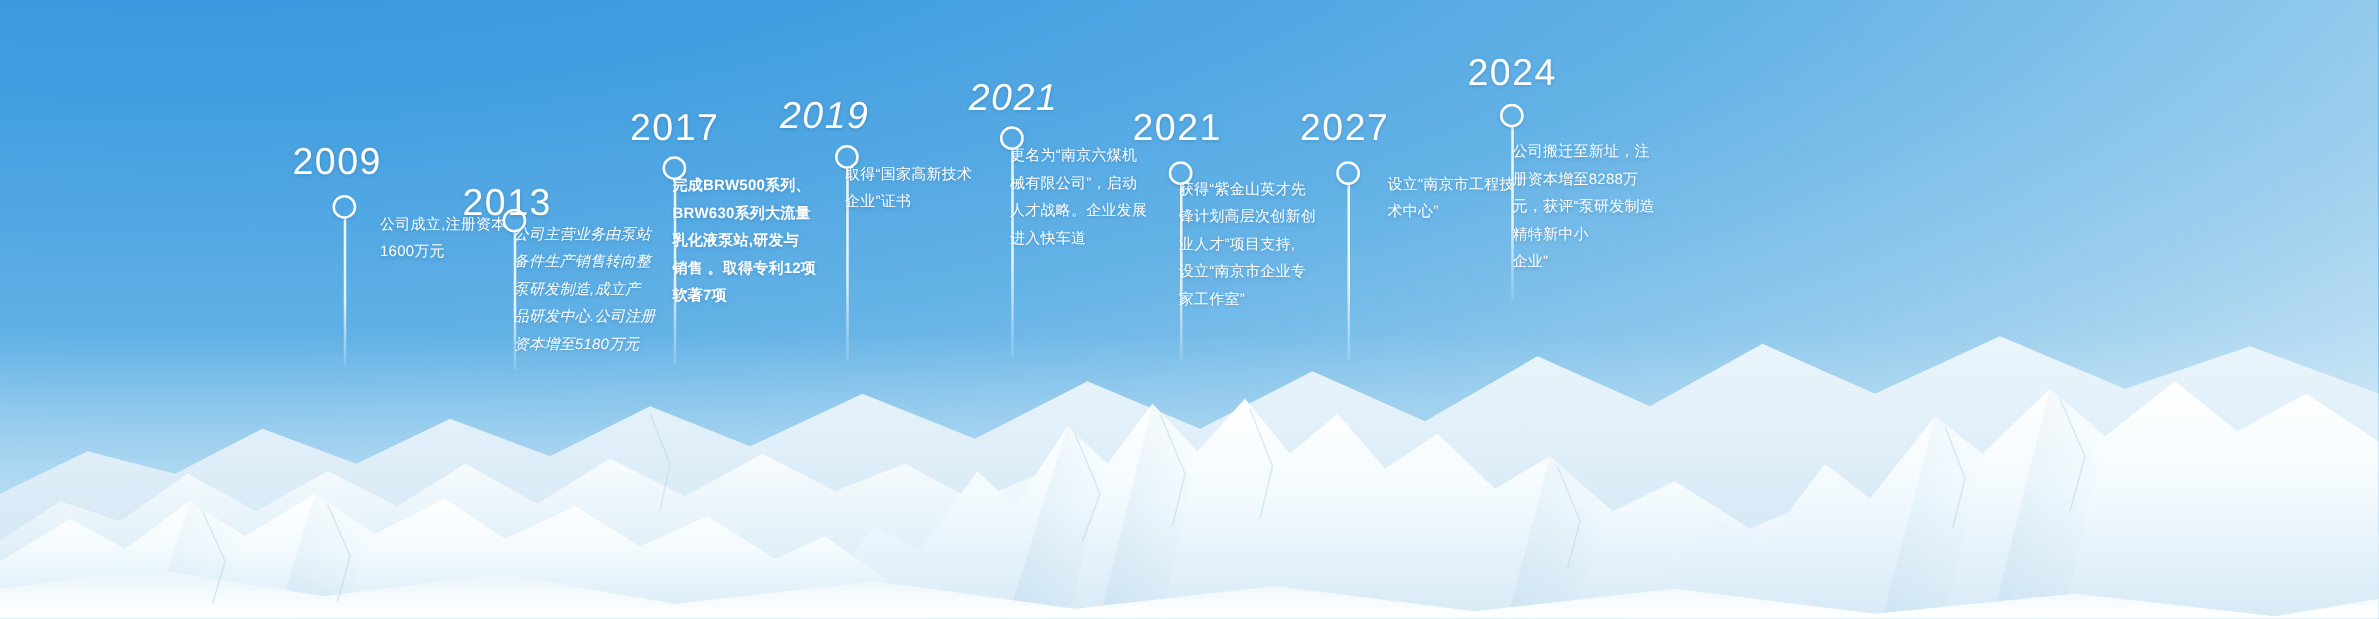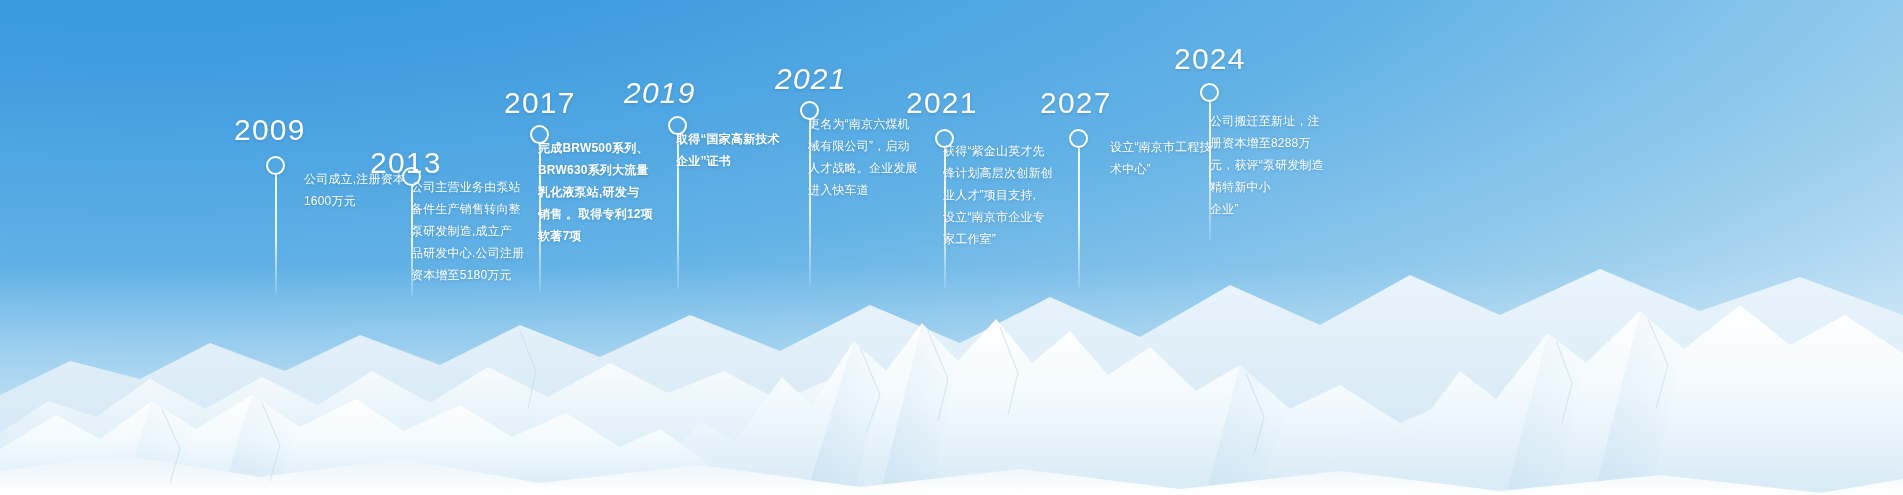--- a/index.html
+++ b/index.html
@@ -136,21 +136,21 @@
       <div class="stem" style="left:274.5px;top:175px;height:118px;"></div>
       <div class="dot" style="left:266px;top:156px;"></div>
       <div class="desc" style="left:276px;top:168px;width:120px;margin-left:28px;">公司成立,注册资本
 1600万元</div>
     </div>
 
     <div class="item">
       <div class="year" style="left:370px;top:124px;margin-top:24px;">2013</div>
       <div class="stem" style="left:410.5px;top:186px;height:110px;"></div>
       <div class="dot" style="left:402px;top:167px;"></div>
-      <div class="desc" style="left:411px;top:176px;width:122px;">公司主营业务由泵站
+      <div class="desc" style="left:411px;top:176px;width:122px;font-style:italic;">公司主营业务由泵站
 备件生产销售转向整
 泵研发制造,成立产
 品研发中心.公司注册
 资本增至5180万元</div>
     </div>
 
     <div class="item">
       <div class="year" style="left:504px;top:88px;">2017</div>
       <div class="stem" style="left:538.5px;top:144px;height:148px;"></div>
       <div class="dot" style="left:530px;top:125px;"></div>
@@ -158,21 +158,21 @@
 BRW630系列大流量
 乳化液泵站,研发与
 销售 。取得专利12项
 软著7项</div>
     </div>
 
     <div class="item">
       <div class="year" style="left:624px;top:78px;font-style:italic;">2019</div>
       <div class="stem" style="left:676.5px;top:135px;height:154px;"></div>
       <div class="dot" style="left:668px;top:116px;"></div>
-      <div class="desc" style="left:676px;top:128px;width:122px;font-weight:bold;">取得“国家高新技术
+      <div class="desc" style="left:676px;top:128px;width:122px;">取得“国家高新技术
 企业”证书</div>
     </div>
 
     <div class="item">
       <div class="year" style="left:775px;top:64px;font-style:italic;">2021</div>
       <div class="stem" style="left:808.5px;top:120px;height:166px;"></div>
       <div class="dot" style="left:800px;top:101px;"></div>
       <div class="desc" style="left:808px;top:113px;width:128px;">更名为“南京六煤机
 械有限公司”，启动
 人才战略。企业发展

